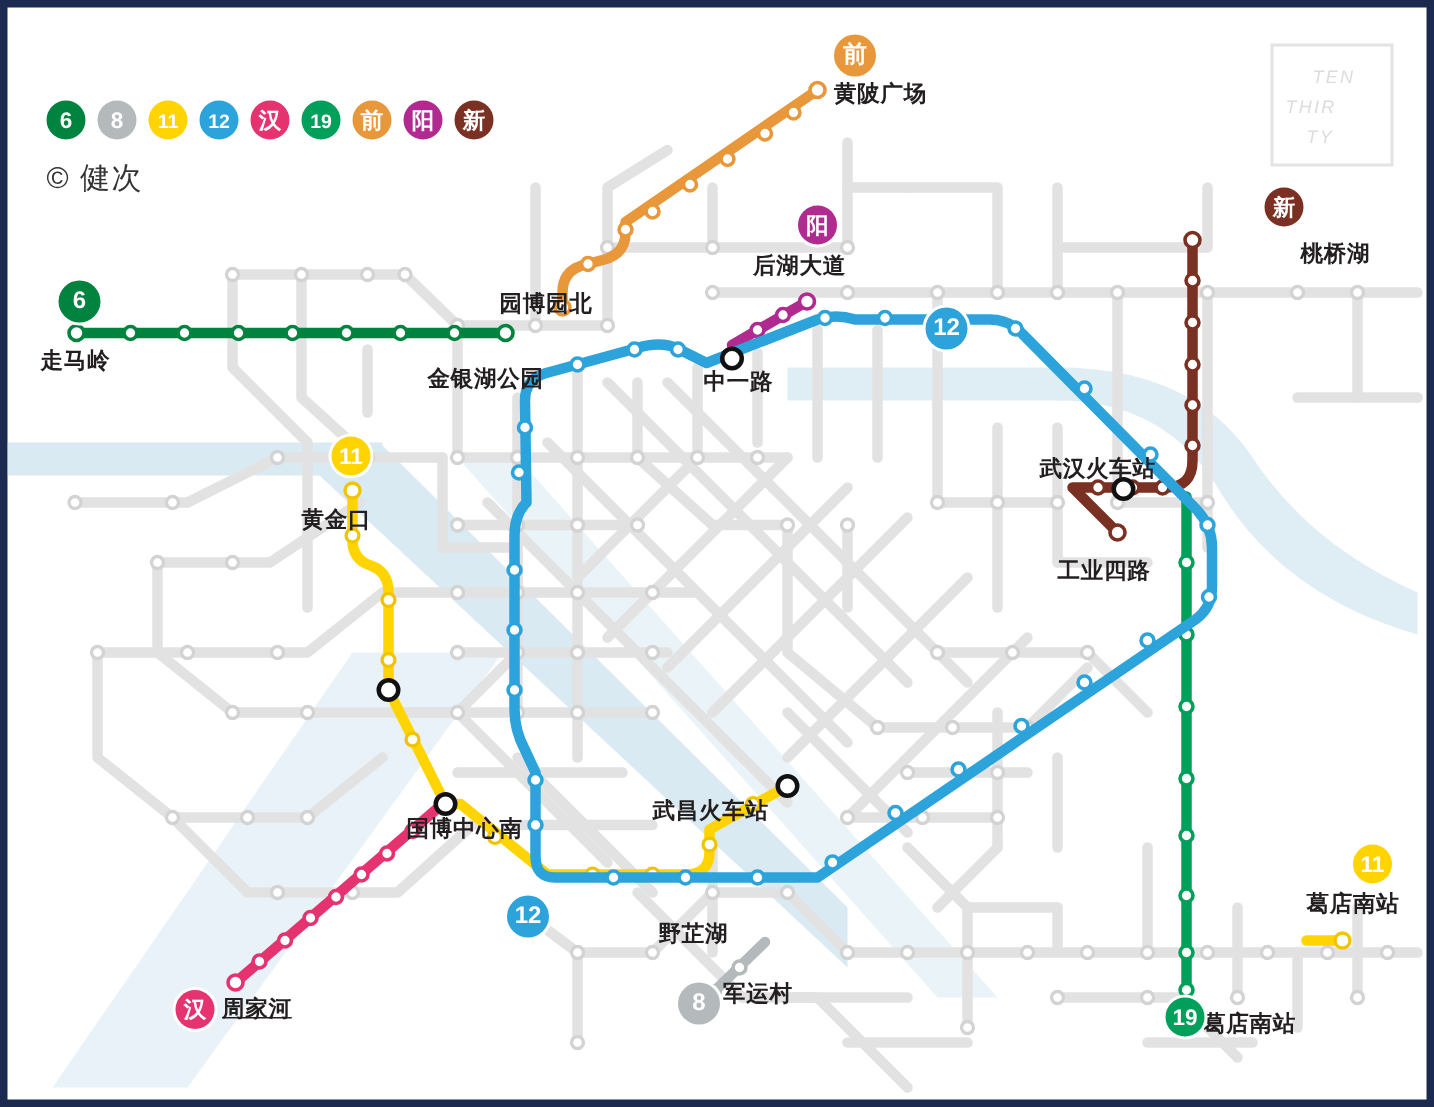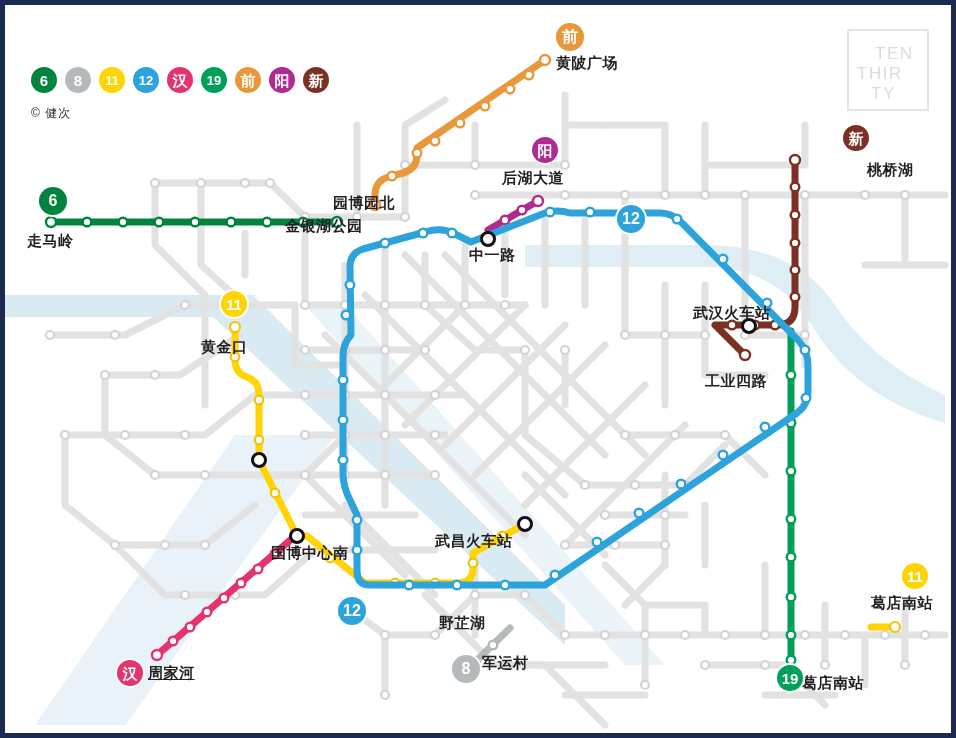--- a/index.html
+++ b/index.html
@@ -28,33 +28,33 @@
   #legend{position:absolute;left:26px;top:62px;display:flex;gap:8px;align-items:center;}
   .lg-badge{
     width:26px;height:26px;border-radius:50%;
     display:flex;align-items:center;justify-content:center;
     color:#ffffff;font-weight:bold;font-size:15px;line-height:1;
     box-shadow:0 0 0 2px #ffffff;
   }
   .lg-badge.cjk{font-size:15px;}
   #credit{
     position:absolute;left:26px;top:100px;
-    font-size:12px;color:#333;letter-spacing:1px;
+    font-size:20px;color:#333;letter-spacing:1px;
   }
 
   
   #logo{
     position:absolute;right:22px;top:24px;
     width:82px;height:82px;
     border:2px solid #e3e3e3;
     box-sizing:border-box;
   }
   #logo .lw{
-    position:absolute;color:#dcdcdc;font-size:17px;
-    letter-spacing:1.5px;font-family:"Liberation Sans",sans-serif;
+    position:absolute;color:#dcdcdc;font-size:12px;
+    letter-spacing:1.5px;font-family:"Liberation Sans",sans-serif;font-style:italic;
   }
   #logo .l1{left:26px;top:13px;}
   #logo .l2{left:8px;top:33px;}
   #logo .l3{left:22px;top:53px;}
 
   
   .stn-label{
     position:absolute;
     font-size:15px;font-weight:bold;color:#231f20;
     white-space:nowrap;line-height:1;
@@ -449,21 +449,21 @@
       <circle cx="744" cy="321" r="6.5"></circle>
       <circle cx="520" cy="519" r="6.5"></circle>
       <circle cx="292" cy="531" r="6.5"></circle>
       <circle cx="254" cy="455" r="6.5"></circle>
     </g>
 
   </svg>
 
   <div id="labels">
     <div class="stn-label" style="left:22px;top:228px;">走马岭</div>
-    <div class="stn-label" style="left:280px;top:213px;">金银湖公园</div>
+    <div class="stn-label" style="left:280px;top:240px;">金银湖公园</div>
     <div class="stn-label" style="left:328px;top:190px;">园博园北</div>
     <div class="stn-label" style="left:551px;top:50px;">黄陂广场</div>
     <div class="stn-label" style="left:497px;top:165px;">后湖大道</div>
     <div class="stn-label" style="left:464px;top:242px;">中一路</div>
     <div class="stn-label" style="left:196px;top:334px;">黄金口</div>
     <div class="stn-label" style="left:688px;top:300px;">武汉火车站</div>
     <div class="stn-label" style="left:700px;top:368px;">工业四路</div>
     <div class="stn-label" style="left:862px;top:157px;text-align:center;">桃桥湖</div>
     <div class="stn-label" style="left:266px;top:540px;">国博中心南</div>
     <div class="stn-label" style="left:430px;top:528px;text-align:right;">武昌火车站</div>

